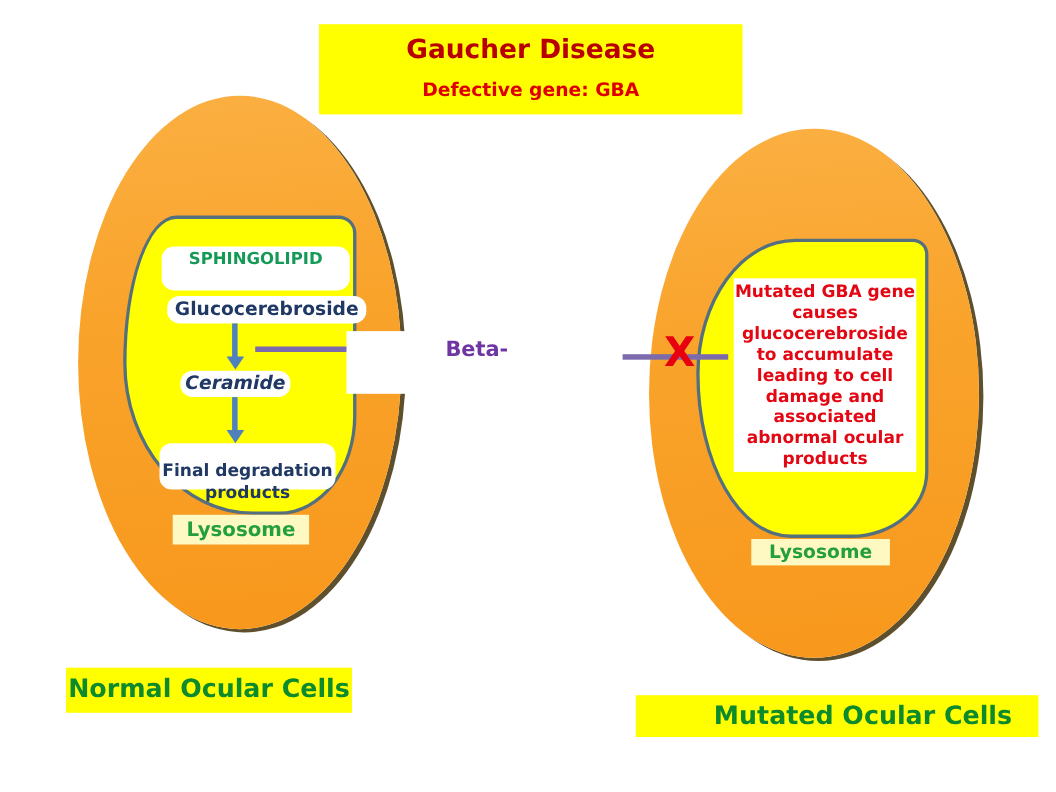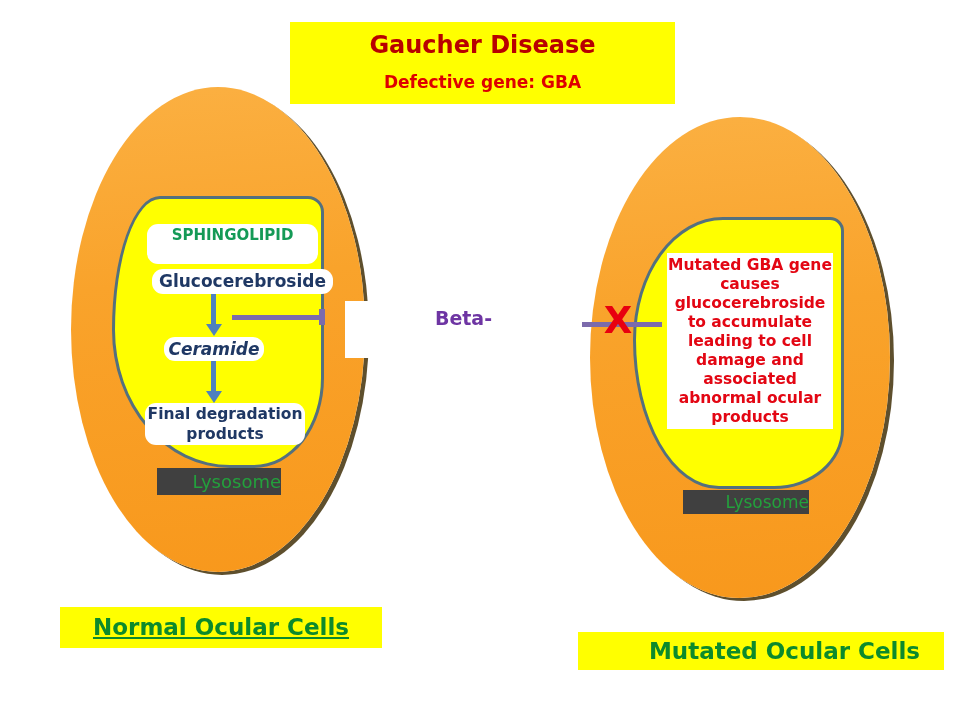--- a/index.html
+++ b/index.html
@@ -32,52 +32,52 @@
   .lyso-right{
     left:633px;top:217px;width:211px;height:272px;
     border-radius:90px 14px 70px 86px / 123px 14px 60px 149px;
   }
 
   
   .wbox{background:#ffffff;text-align:center;font-weight:bold;border-radius:11px;}
   .sphingo-box{left:147px;top:224px;width:171px;height:40px;font-size:15px;line-height:19px;color:#149A56;padding-top:2px;box-sizing:border-box;}
   .gluco-box{left:133px;top:269px;width:181px;height:25px;font-size:17px;line-height:25px;color:#1F3864;margin-left:19px;}
   .ceramide-box{left:164px;top:337px;width:100px;height:24px;font-size:17px;line-height:24px;color:#1F3864;font-style:italic;}
-  .final-box{left:145px;top:403px;width:160px;height:42px;font-size:15.5px;line-height:20px;color:#1F3864;padding-top:1px;box-sizing:border-box;}
+  .final-box{left:145px;top:403px;width:160px;height:42px;font-size:15.5px;line-height:20px;color:#1F3864;padding-top:15px;box-sizing:border-box;}
 
   
   .arrow{width:16px;}
   .arrow .shaft{position:absolute;left:5px;top:0;width:5px;background:#4F81BD;}
   .arrow .head{position:absolute;left:0;bottom:0;width:0;height:0;
     border-left:8px solid transparent;border-right:8px solid transparent;border-top:12px solid #4F81BD;}
   .arrow-1{left:206px;top:294px;height:42px;}
   .arrow-2{left:206px;top:361px;height:42px;}
   .arrow-1 .shaft,.arrow-2 .shaft{height:31px;}
 
   
-  .lyso-label{background:#404040;text-align:right;font-weight:normal;color:#23A03C;}
+  .lyso-label{background:#fef9c3;text-align:center;font-weight:bold;color:#23A03C;}
   .lyso-label-left{left:157px;top:468px;width:124px;height:27px;font-size:18px;line-height:27px;}
   .lyso-label-right{left:683px;top:490px;width:126px;height:24px;font-size:17px;line-height:24px;}
 
   
   .pline{height:5px;background:#7C6BAC;}
   .pline-left{left:232px;top:315px;width:92px;}
   .pline-cap{left:319px;top:309px;width:6px;height:16px;background:#7C6BAC;}
   .pline-right{left:566px;top:322px;width:96px;}
-  .enzyme-box{left:345px;top:301px;width:237px;height:57px;background:#ffffff;text-align:center;
+  .enzyme-box{left:315px;top:301px;width:237px;height:57px;background:#ffffff;text-align:center;
     font-size:19px;line-height:23px;font-weight:bold;color:#6E35A3;padding-top:6px;box-sizing:border-box;}
   .xmark{left:599px;top:301px;width:38px;text-align:center;font-size:37px;line-height:40px;font-weight:bold;color:#E8000F;}
 
   
   .desc-box{left:667px;top:253px;width:166px;min-height:170px;background:#ffffff;text-align:center;
     font-size:15.5px;line-height:19px;font-weight:bold;color:#E30613;padding:3px 0 2px 0;box-sizing:border-box;}
 
   
   .bottom-label{background:#FFFF00;text-align:center;font-weight:bold;color:#0C8A2C;font-size:23px;}
-  .bottom-normal{left:60px;top:607px;width:322px;height:41px;line-height:41px;text-decoration:underline;}
+  .bottom-normal{left:60px;top:607px;width:260px;height:41px;line-height:41px;}
   .bottom-mutated{left:578px;top:632px;width:319px;height:38px;line-height:38px;padding-left:47px;}
 </style>
 </head>
 <body>
 
 <div class="stage">
 
   <div class="abs cell cell-left"></div>
 
   <div class="abs lyso lyso-left"></div>

